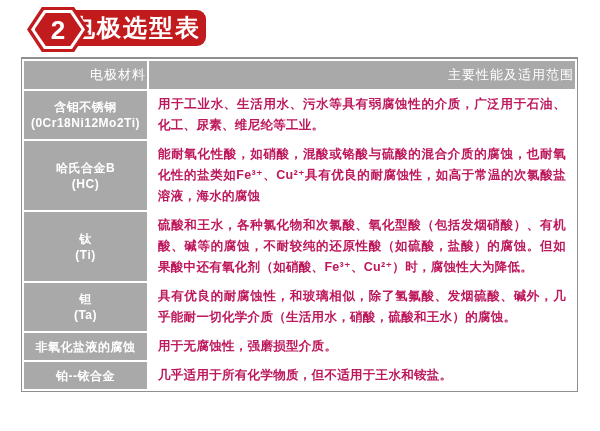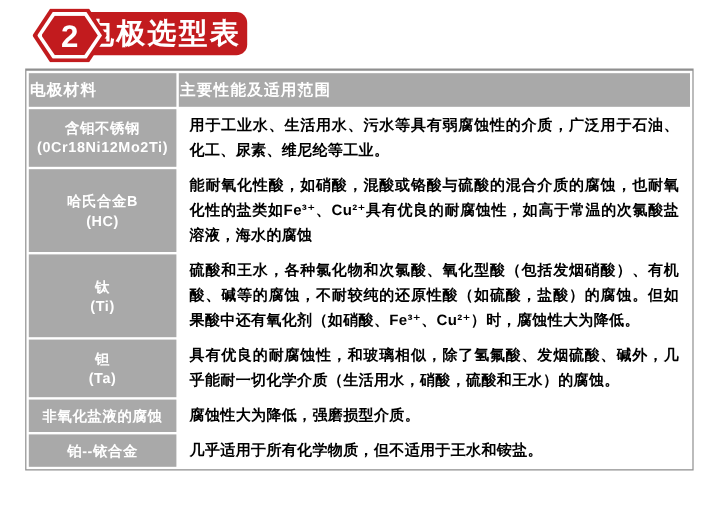--- a/index.html
+++ b/index.html
@@ -55,39 +55,39 @@
     border: 1px solid #8f8f8f;
     border-top-width: 2px;
     background: #ffffff;
     table-layout: fixed;
   }
   .etable th, .etable td { vertical-align: middle; }
   .etable th {
     background: var(--cellgray);
     color: #ffffff;
     font-size: 13px;
-    font-weight: bold;
+    font-weight: normal;
     height: 26px;
-    text-align: left;
+    text-align: right;
     letter-spacing: 1px;
   }
   .col-mat { width: 123px; }
   td.mat {
     background: var(--cellgray);
     color: #ffffff;
     font-size: 12px;
     font-weight: bold;
     text-align: center;
     line-height: 16px;
     padding: 4px 4px;
     letter-spacing: 0.5px;
   }
   td.desc {
     background: #ffffff;
-    color: #000000;
+    color: #be185d;
     font-size: 12.5px;
     font-weight: bold;
     line-height: 21px;
     padding: 3px 9px;
     text-align: justify;
     letter-spacing: 0.3px;
   }
 </style>
 </head>
 <body>
@@ -146,21 +146,21 @@
           <td class="mat">
             <div>钽</div>
             <div>(Ta)</div>
           </td>
           <td class="desc">具有优良的耐腐蚀性，和玻璃相似，除了氢氟酸、发烟硫酸、碱外，几乎能耐一切化学介质（生活用水，硝酸，硫酸和王水）的腐蚀。</td>
         </tr>
         <tr>
           <td class="mat">
             <div>非氧化盐液的腐蚀</div>
           </td>
-          <td class="desc">腐蚀性大为降低，强磨损型介质。</td>
+          <td class="desc">用于无腐蚀性，强磨损型介质。</td>
         </tr>
         <tr>
           <td class="mat">
             <div>铂--铱合金</div>
           </td>
           <td class="desc">几乎适用于所有化学物质，但不适用于王水和铵盐。</td>
         </tr>
       </tbody>
   </table>
 

